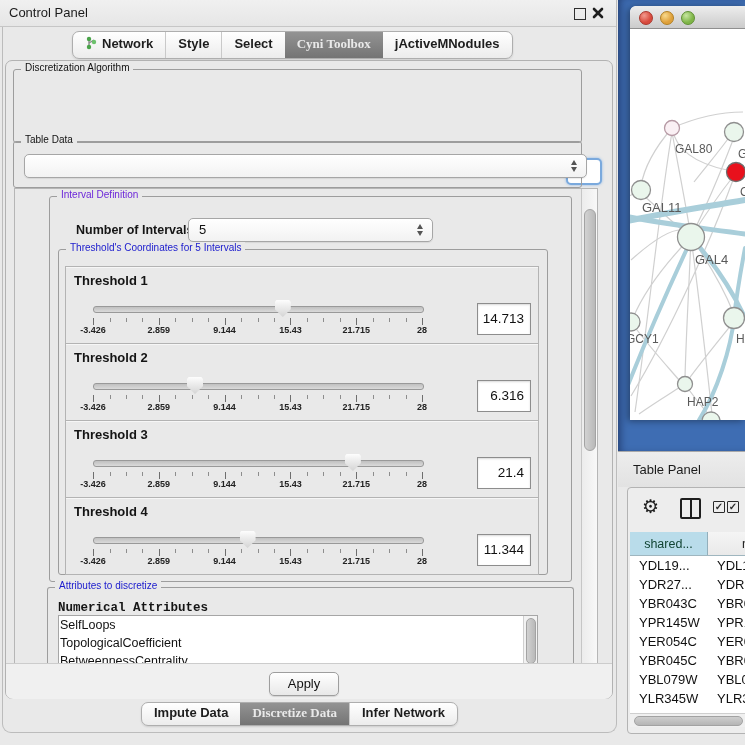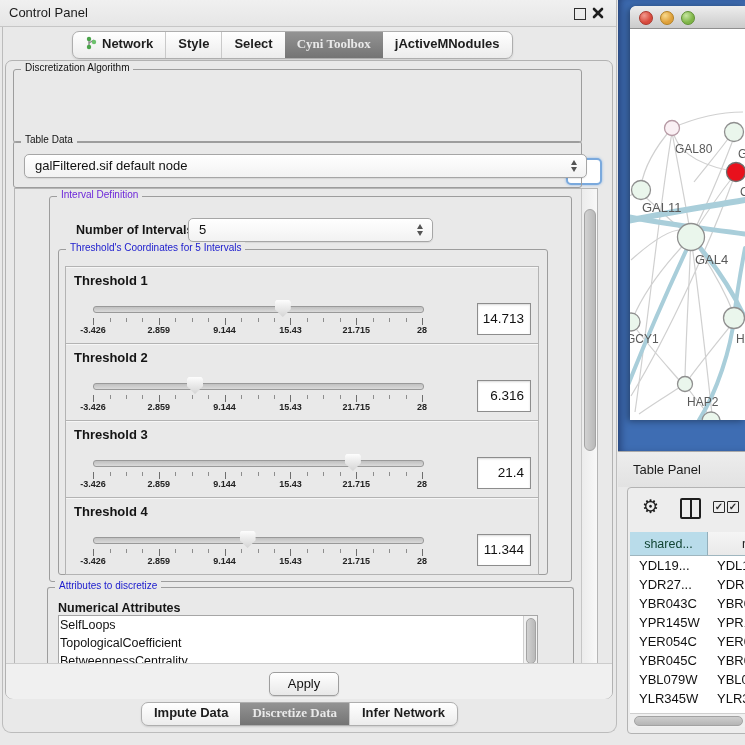--- a/index.html
+++ b/index.html
@@ -171,21 +171,20 @@
 
     <div class="group" style="left:7px;top:8px;width:567px;height:72px;">
       <span class="gtitle">Discretization Algorithm</span>
     </div>
 
     <div class="abs focus-combo"></div>
 
     <div class="group" style="left:7px;top:80px;width:567px;height:45px;">
       <span class="gtitle">Table Data</span>
       <div class="combo" style="left:10px;top:12px;width:561px;height:22px;">
-        <span class="ctext">galFiltered.sif default node</span>
         <span class="updown"></span>
       </div>
     </div>
 
     <div class="abs scroll-area">
 
       <div class="group" style="left:34px;top:7px;width:521px;height:384px;">
         <span class="gtitle green">Interval Definition</span>
 
         <span class="spin-label abs" style="left:26px;top:26px;">Number of Intervals</span>
@@ -354,21 +353,21 @@
             </div>
             <div class="th-value">
                 <span>11.344</span>
               </div>
           </div>
         </div>
       </div>
 
       <div class="group" style="left:32px;top:398px;width:525px;height:90px;border-bottom:none;">
         <span class="gtitle blue">Attributes to discretize</span>
-        <span class="abs spin-label" style="left:10px;top:13px;">Numerical Attributes</span>
+        <span class="abs spin-label" style="left:10px;top:13px;font-family:Liberation Mono, monospace;">Numerical Attributes</span>
         <div class="attr-list">
           <div class="attr-item">SelfLoops</div>
           <div class="attr-item">TopologicalCoefficient</div>
           <div class="attr-item">BetweennessCentrality</div>
           <div class="attr-vsb">
               <div class="vsb-thumb"></div>
             </div>
         </div>
       </div>
 

